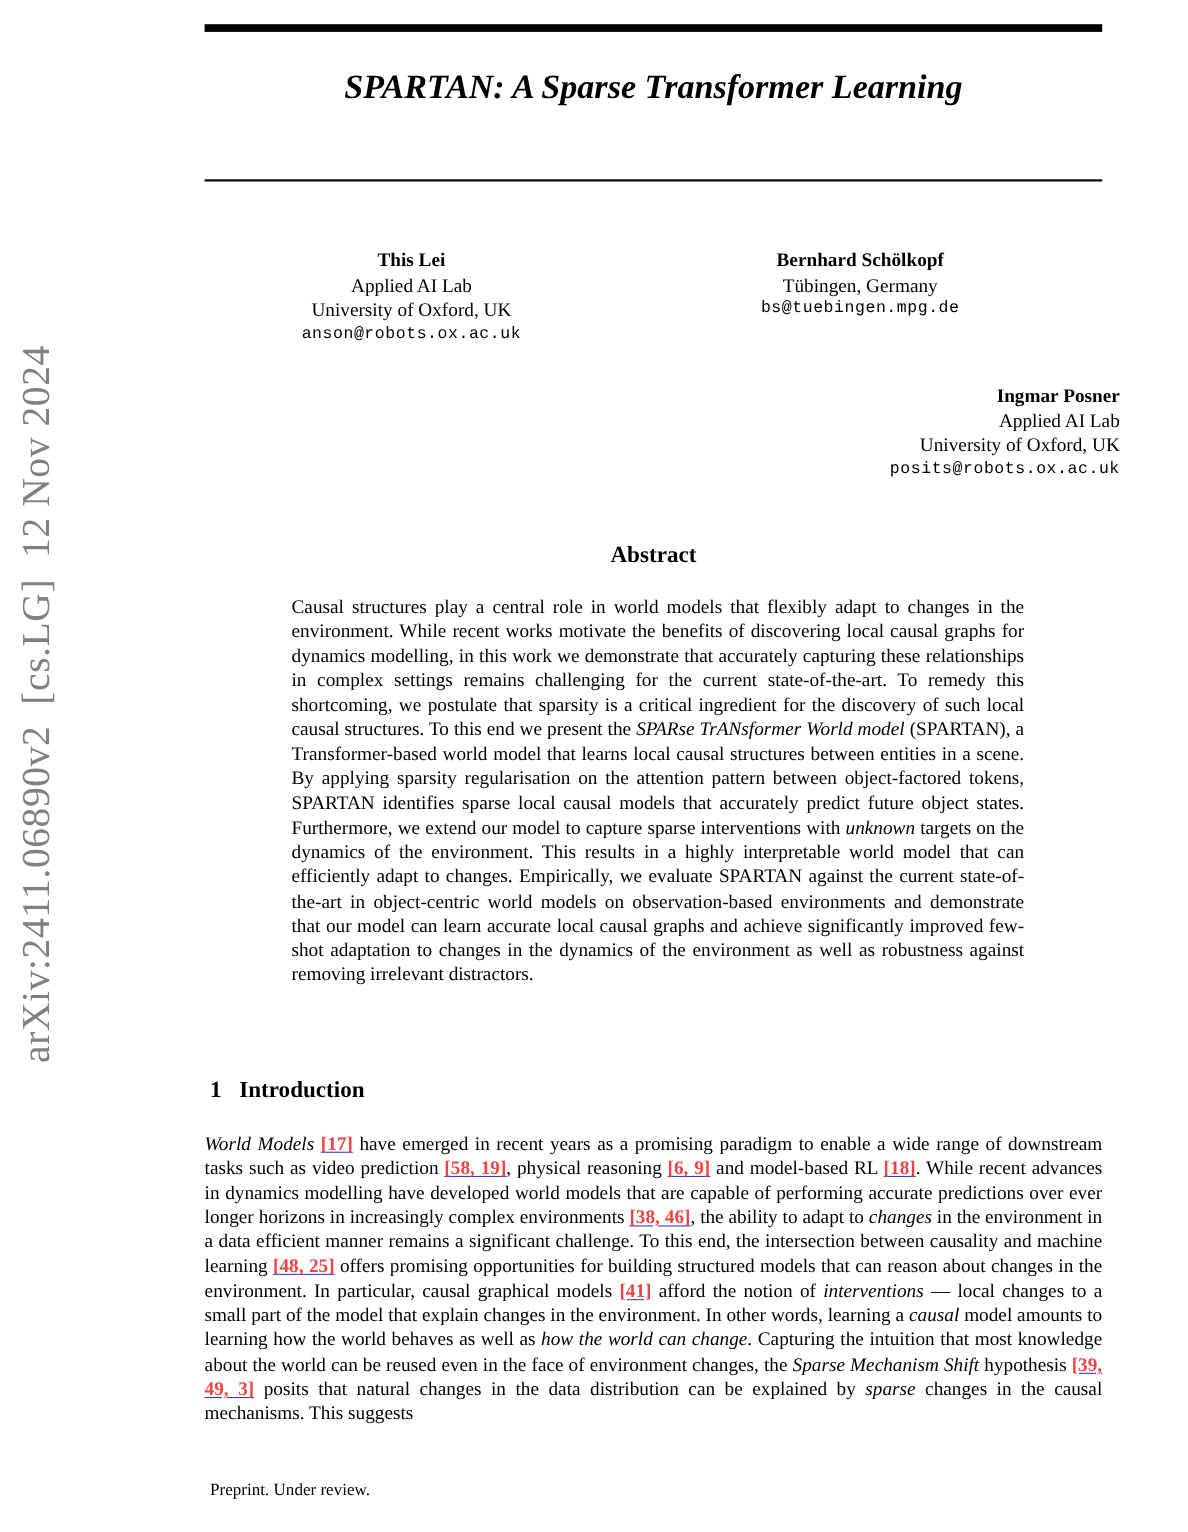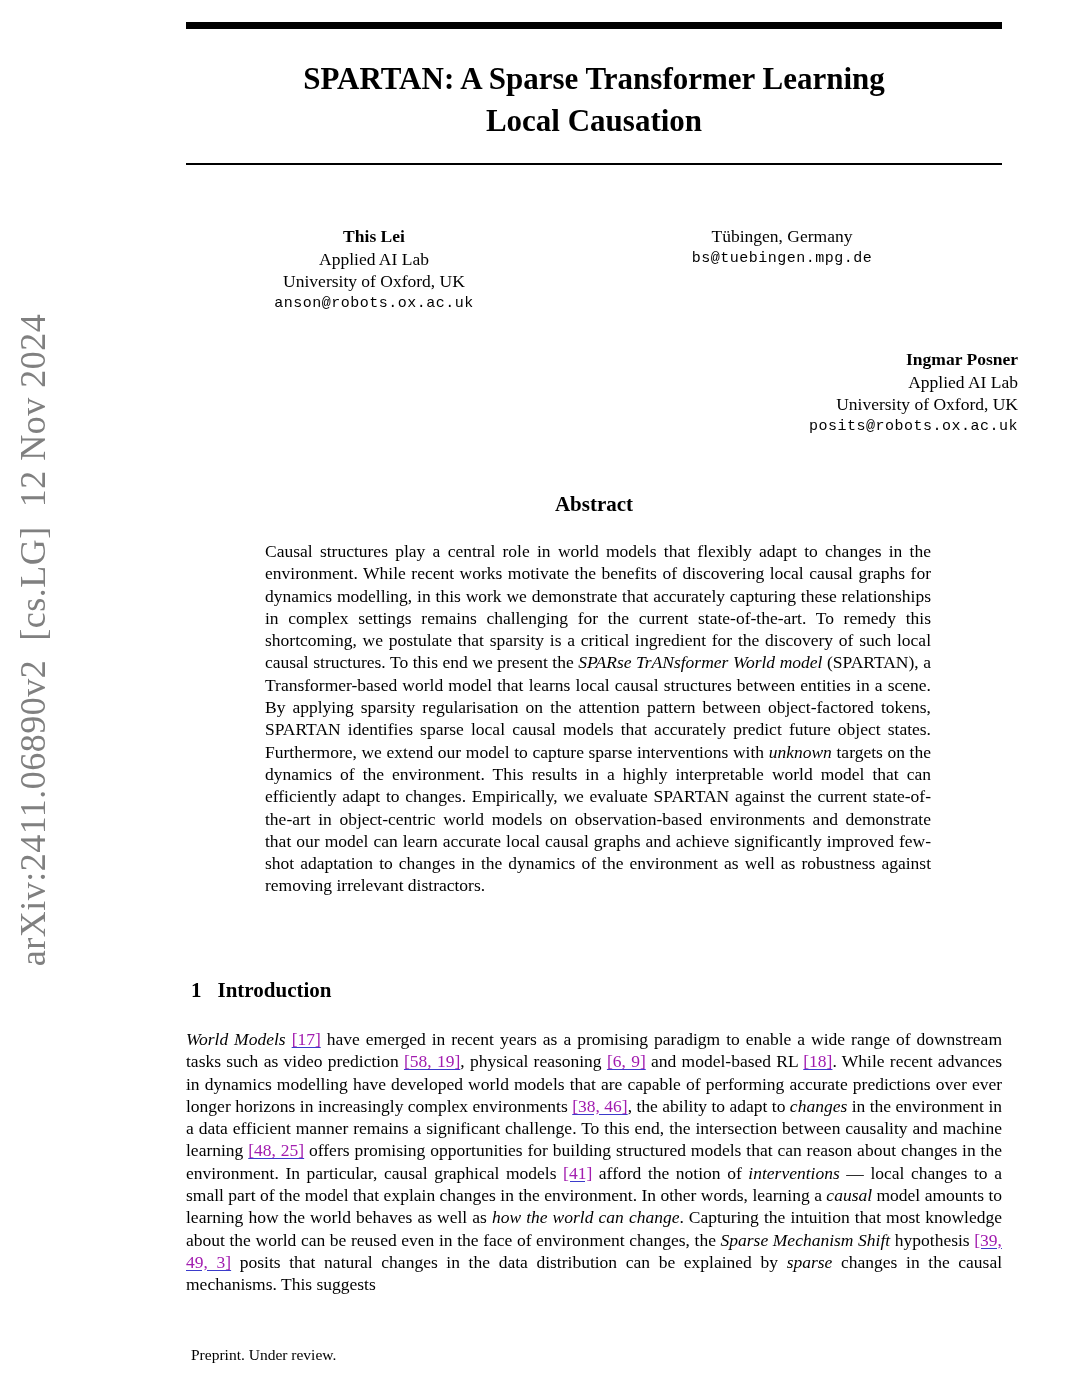--- a/index.html
+++ b/index.html
@@ -21,21 +21,21 @@
     white-space: pre;
     font-size: 36px;
     color: #808080;
     letter-spacing: 0.5px;
   }
   .content { position: absolute; left: 186px; top: 0; width: 816px; height: 1393px; }
   .rule-thick { position: absolute; left: 0; top: 22px; width: 816px; height: 7px; background: #000; }
   .rule-thin  { position: absolute; left: 0; top: 163px; width: 816px; height: 2px; background: #000; }
   .title-block {
     position: absolute; left: 0; top: 58px; width: 816px;
-    text-align: center; font-weight: bold; font-size: 31px; line-height: 42px;
+    text-align: center; font-weight: bold; font-size: 31px; line-height: 42px; font-style: italic;
   }
   .authors-row1 { position: absolute; left: 0; top: 225px; width: 816px; display: flex; }
   .author-col1 { width: 376px; text-align: center; }
   .author-col2 { width: 440px; text-align: center; }
   .authors-row2 { position: absolute; left: 16px; top: 348px; width: 816px; text-align: right; }
   .author-name { font-weight: bold; font-size: 17.5px; line-height: 22.5px; }
   .author-line { font-size: 17.5px; line-height: 22.5px; }
   .author-email { font-family: "Liberation Mono", monospace; font-size: 15px; line-height: 22.5px; letter-spacing: 0.5px; }
   .abstract-heading {
     position: absolute; left: 0; top: 492px; width: 816px;
@@ -49,48 +49,48 @@
     position: absolute; left: 5px; top: 978px; width: 816px;
     font-weight: bold; font-size: 21px;
   }
   .section-number { margin-right: 16px; }
   .intro-body {
     position: absolute; left: 0; top: 1028px; width: 816px;
     font-size: 17.5px; line-height: 22.3px; text-align: justify;
   }
   .footer-note { position: absolute; left: 5px; top: 1346px; font-size: 15.5px; }
   .it { font-style: italic; }
-  .cite { color: #a21caf; text-decoration: underline; text-decoration-color: #3b3bcb; text-underline-offset: 2px; cursor: pointer; }
+  .cite { color: #ef4444; text-decoration: underline; text-decoration-color: #3b3bcb; text-underline-offset: 2px; cursor: pointer; font-weight: bold; }
 </style>
 </head>
 <body>
 
 <div class="page">
 
   <div class="arxiv-banner">arXiv:2411.06890v2  [cs.LG]  12 Nov 2024</div>
 
   <div class="content">
 
     <div class="rule-thick"></div>
 
     <div class="title-block">
       <div>SPARTAN: A Sparse Transformer Learning</div>
-      <div>Local Causation</div>
     </div>
 
     <div class="rule-thin"></div>
 
     <div class="authors-row1">
       <div class="author-col1">
         <div class="author-name">This Lei</div>
         <div class="author-line">Applied AI Lab</div>
         <div class="author-line">University of Oxford, UK</div>
         <div class="author-email">anson@robots.ox.ac.uk</div>
       </div>
       <div class="author-col2">
+        <div class="author-name">Bernhard Schölkopf</div>
         <div class="author-line">Tübingen, Germany</div>
         <div class="author-email">bs@tuebingen.mpg.de</div>
       </div>
     </div>
 
     <div class="authors-row2">
       <div class="author-name">Ingmar Posner</div>
       <div class="author-line">Applied AI Lab</div>
       <div class="author-line">University of Oxford, UK</div>
       <div class="author-email">posits@robots.ox.ac.uk</div>

